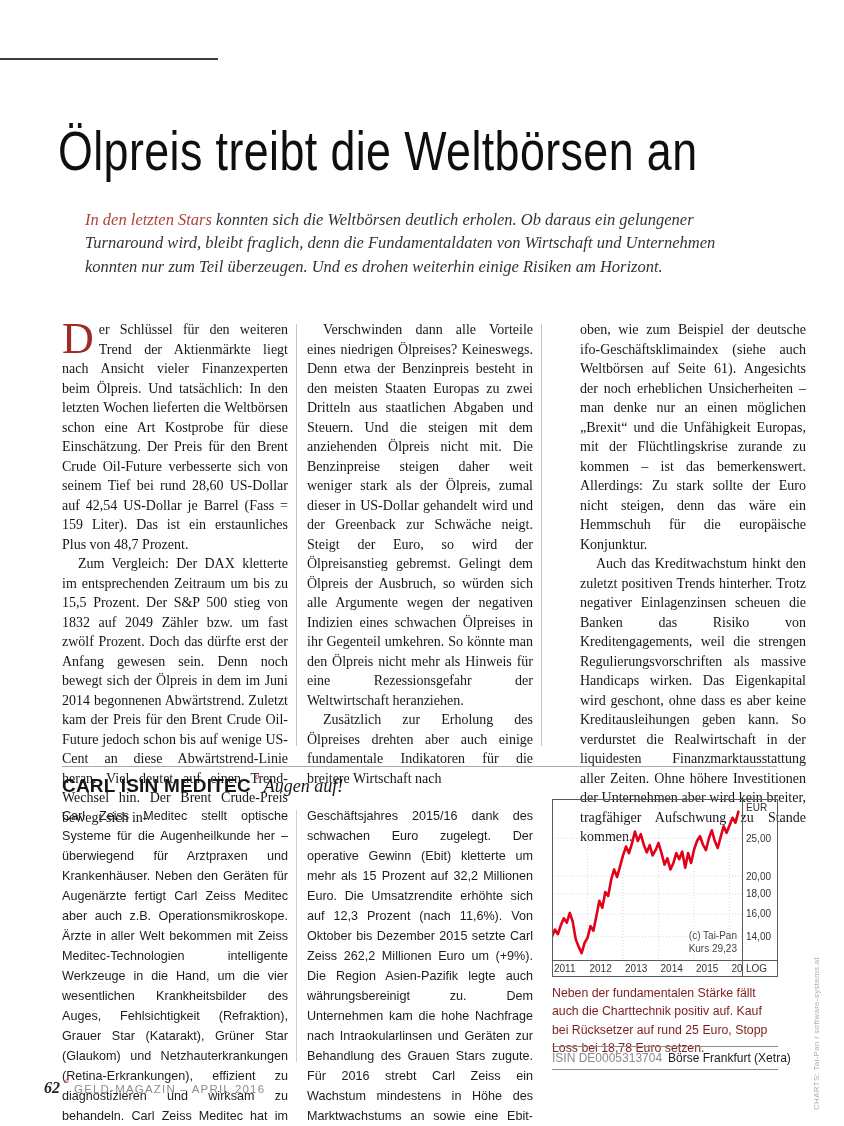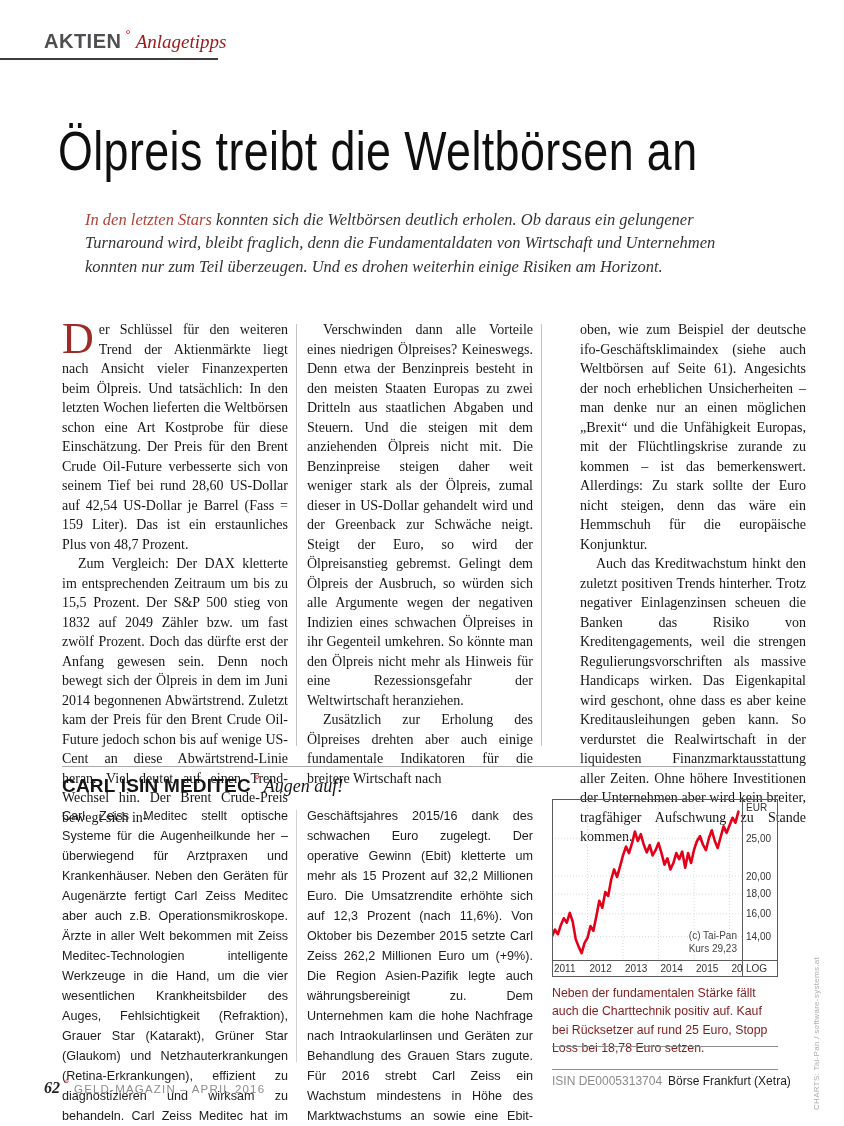--- a/index.html
+++ b/index.html
@@ -40,44 +40,41 @@
   .sec2-head .degree{color:#e30613;font-size:12px;vertical-align:8px;font-family:"Liberation Sans",sans-serif;margin:0 4px 0 4px;}
   .sec2-head .tagline{font-family:"Liberation Serif",serif;font-style:italic;font-size:18px;color:#161616;}
   .col-sans{position:absolute;width:226px;text-align:justify;font-family:"Liberation Sans",sans-serif;
             font-size:12.6px;line-height:20px;color:#1c1c1c;}
 
   
   .chart-wrap{position:absolute;left:552px;top:799px;width:226px;height:178px;}
   .chart-caption{position:absolute;left:552px;top:984px;width:226px;font-family:"Liberation Sans",sans-serif;
                  font-size:12.3px;line-height:1.5;color:#7f1d1d;text-align:left;}
   .isin-rule-top{position:absolute;left:552px;top:1046px;width:226px;height:1px;background:#8d8d8d;}
-  .isin-row{position:absolute;left:552px;top:1051px;width:226px;font-family:"Liberation Sans",sans-serif;font-size:12px;white-space:nowrap;margin-top:23px;}
+  .isin-row{position:absolute;left:552px;top:1051px;width:226px;font-family:"Liberation Sans",sans-serif;font-size:12px;white-space:nowrap;}
   .isin-row .isin{color:#8a8a8a;margin-right:6px;}
   .isin-row .exchange{color:#1b1b1b;}
   .isin-rule-bottom{position:absolute;left:552px;top:1069px;width:226px;height:1px;background:#8d8d8d;}
 
   
   .vcredit{position:absolute;left:812px;top:930px;height:180px;writing-mode:vertical-rl;
            transform:rotate(180deg);font-family:"Liberation Sans",sans-serif;font-size:8px;color:#adadad;
            letter-spacing:.3px;white-space:nowrap;}
 
   
   .footer{position:absolute;left:44px;top:1078px;white-space:nowrap;}
   .footer .pn{font-family:"Liberation Serif",serif;font-style:italic;font-weight:bold;font-size:16px;color:#222;}
   .footer .degree{color:#e30613;font-size:10px;vertical-align:6px;font-family:"Liberation Sans",sans-serif;margin:0 5px;}
   .footer .mag{font-family:"Liberation Sans",sans-serif;font-size:11.5px;color:#8d8d8d;letter-spacing:1.2px;}
 </style>
 </head>
 <body>
 
 <div class="page">
 
-  <div class="kicker">
-    <span class="section">AKTIEN</span><span class="degree">°</span><span class="topic">Anlagetipps</span>
-  </div>
   <div class="kicker-rule"></div>
 
   <h1 class="title" style="margin:0;font-weight:normal;">
     <span>Ölpreis treibt die Weltbörsen an</span>
   </h1>
 
   <div class="intro">
     <span class="lead">In den letzten Stars</span><span> konnten sich die Weltbörsen deutlich erholen. Ob daraus ein gelungener Turnaround wird, bleibt fraglich, denn die Fundamentaldaten von Wirtschaft und Unternehmen konnten nur zum Teil überzeugen. Und es drohen weiterhin einige Risiken am Horizont.</span>
   </div>
 

